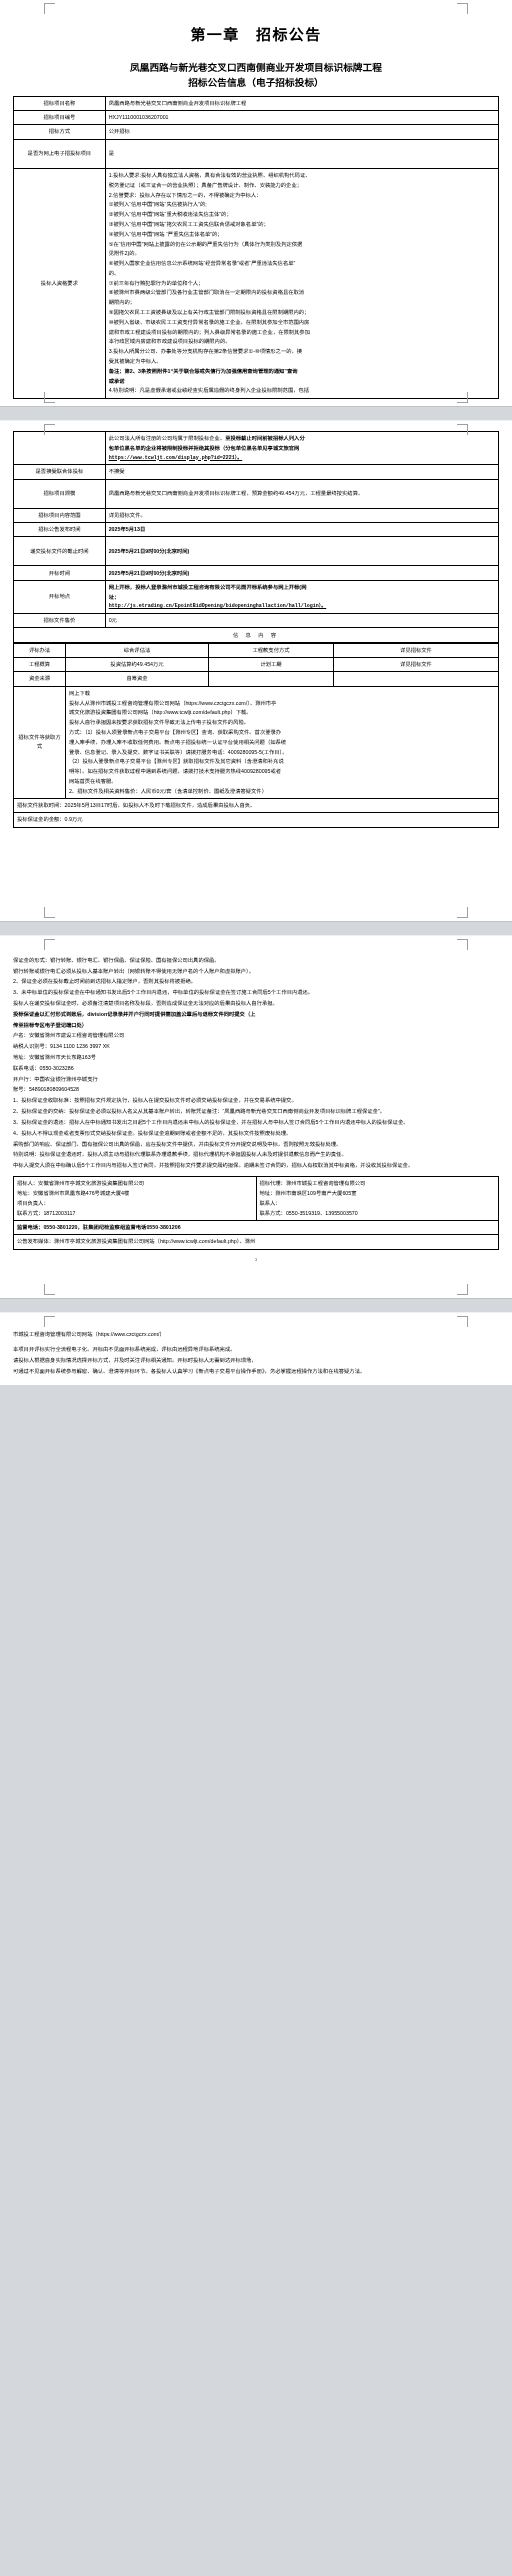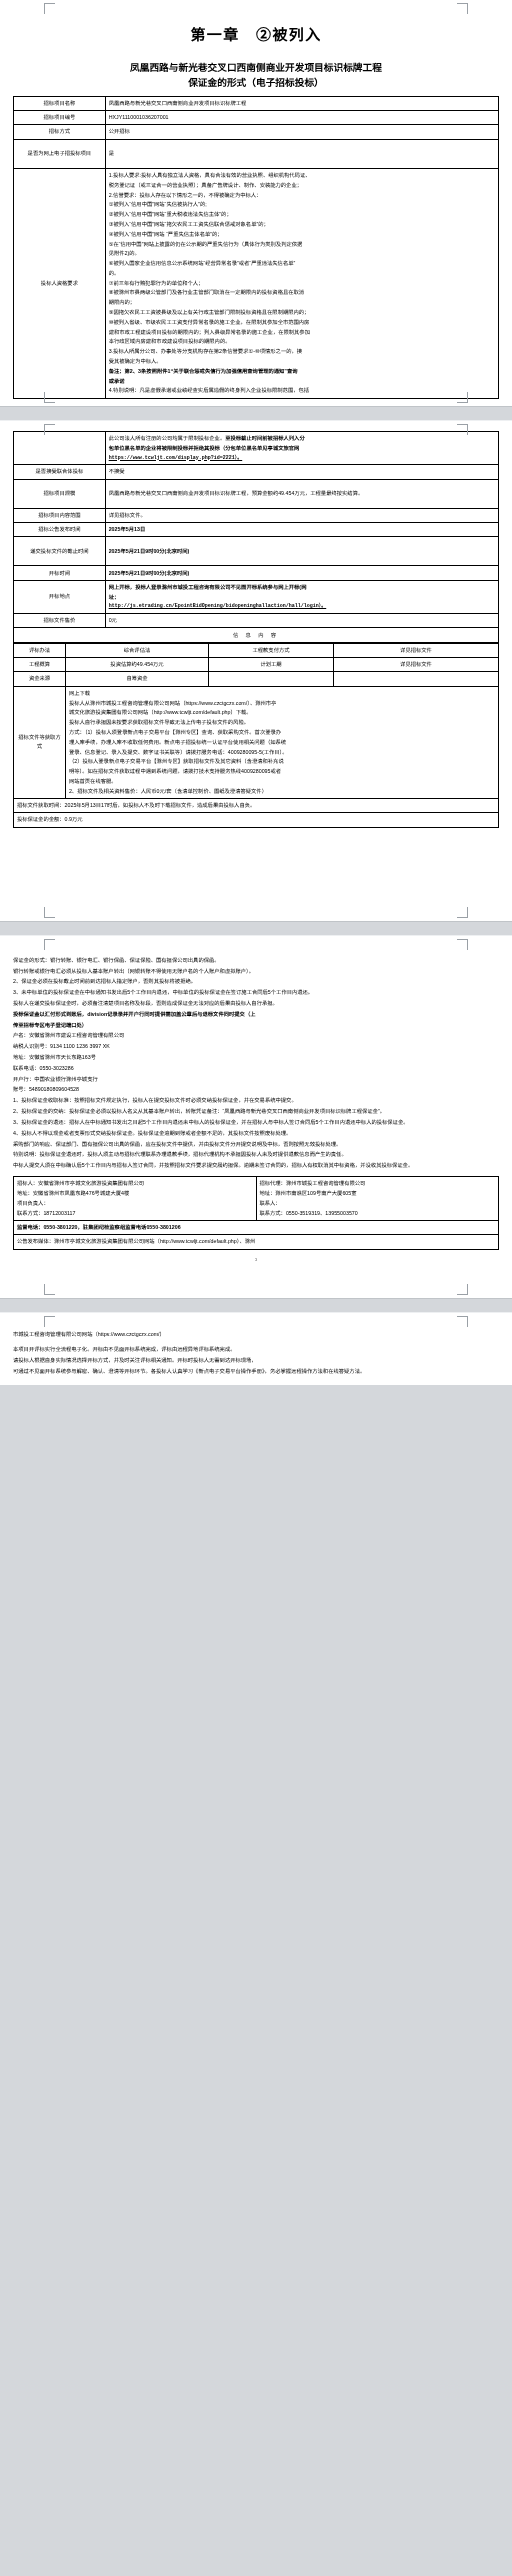--- a/index.html
+++ b/index.html
@@ -113,24 +113,24 @@
 </style>
 </head>
 <body>
 
 <div class="page">
   <div class="crop-mark cm-tl"></div>
   <div class="crop-mark cm-tr"></div>
   <div class="crop-mark cm-bl"></div>
   <div class="crop-mark cm-br"></div>
 
-  <div class="chapter-title">第一章　②被列入</div>
+  <div class="chapter-title">第一章　招标公告</div>
   <div class="doc-title">
     <div>凤凰西路与新光巷交叉口西南侧商业开发项目标识标牌工程</div>
-    <div>保证金的形式（电子招标投标）</div>
+    <div>招标公告信息（电子招标投标）</div>
   </div>
 
   <table class="t">
     <tbody>
       <tr>
         <td class="lbl">招标项目名称</td>
         <td class="val">凤凰西路与新光巷交叉口西南侧商业开发项目标识标牌工程</td>
       </tr>
       <tr>
         <td class="lbl">招标项目编号</td>

